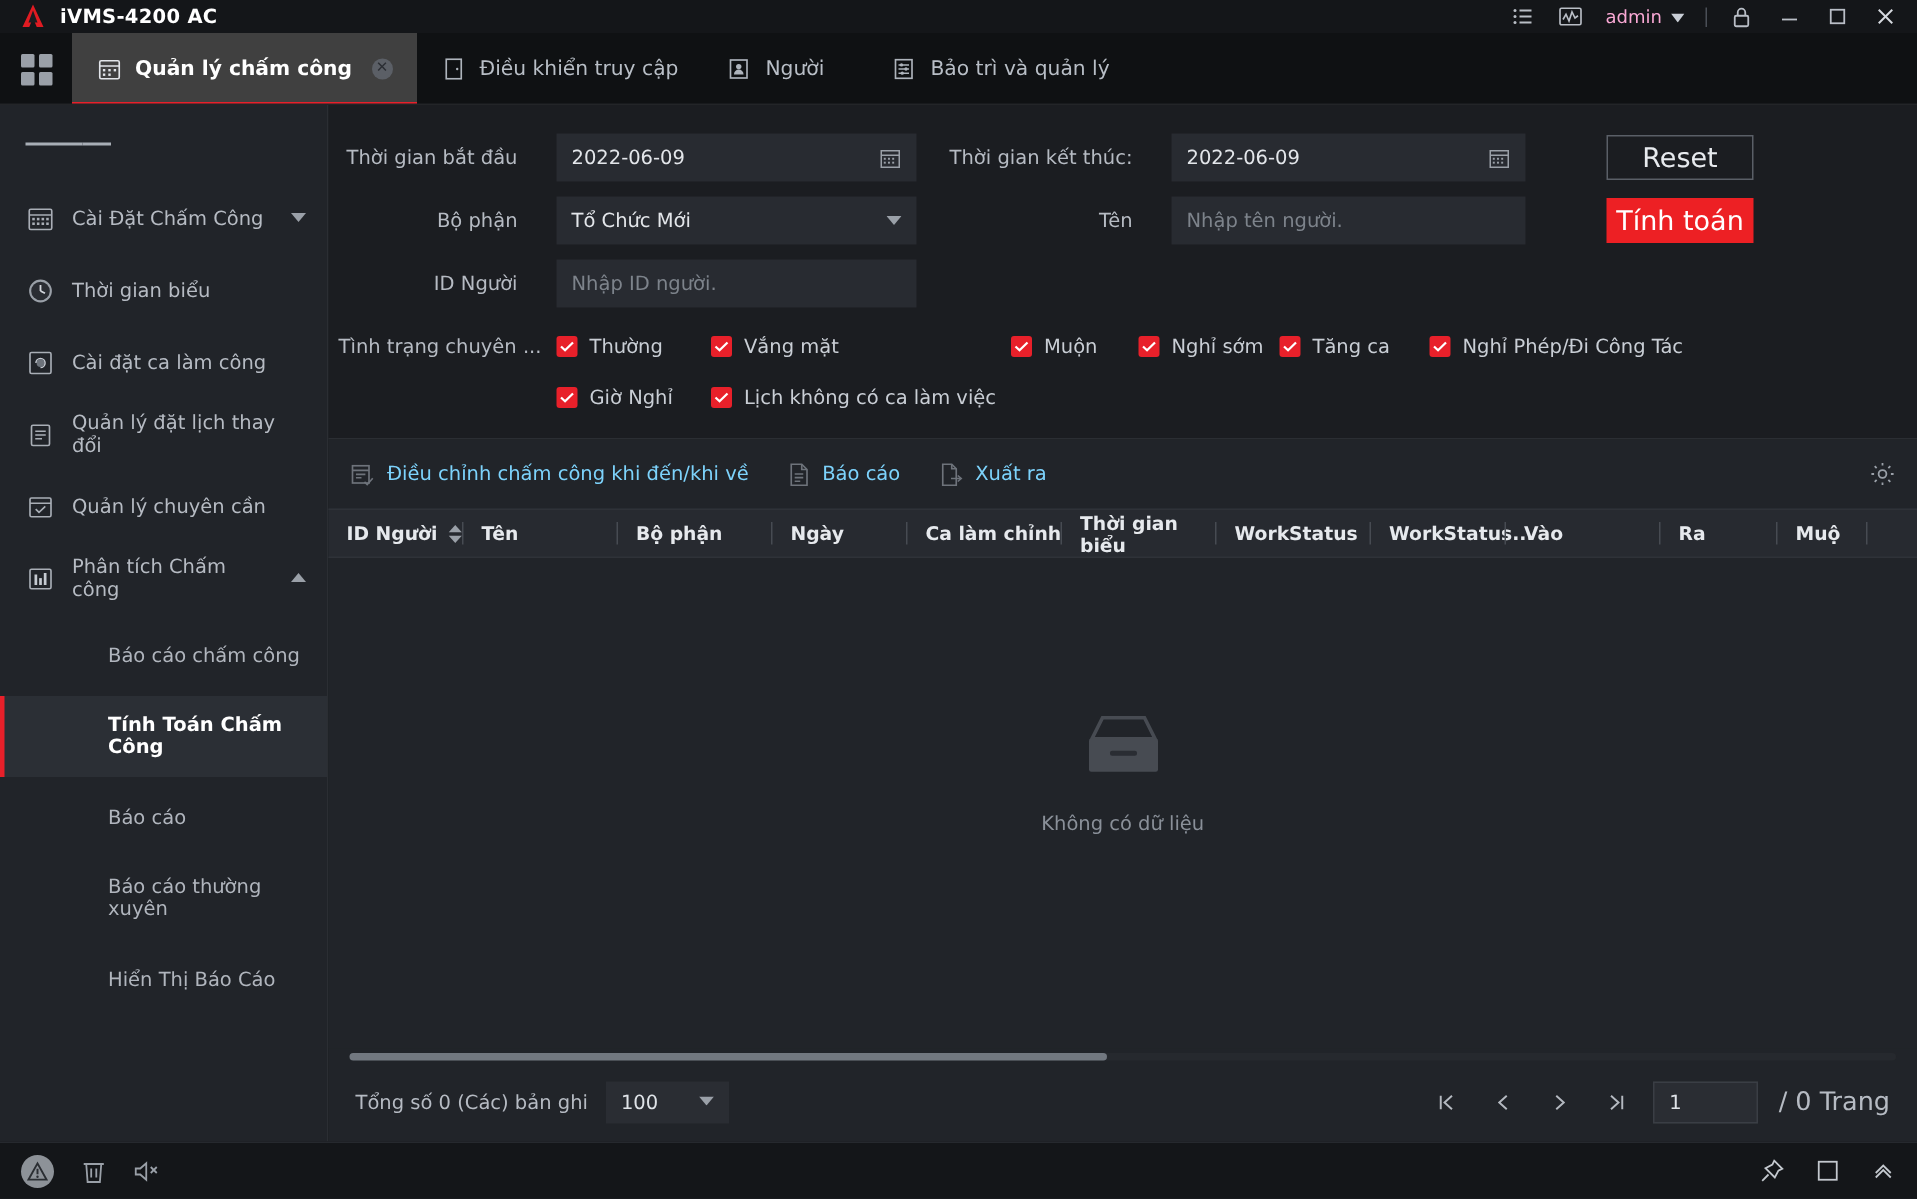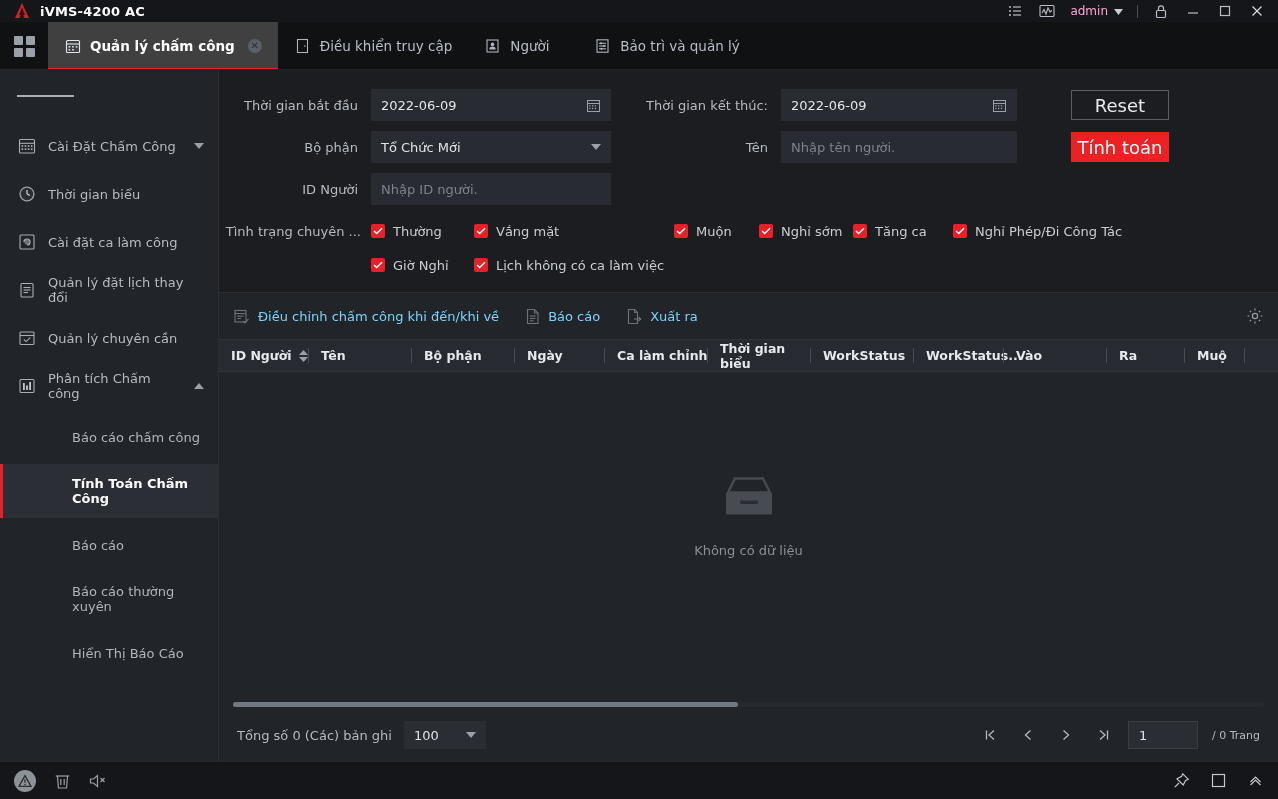--- a/index.html
+++ b/index.html
@@ -76,21 +76,21 @@
   .nav-sub.active:before {
     content:''; position: absolute; left: 0; top: 0; bottom: 0; width: 3px; background: #e8202a;
   }
 
   
   .content { flex: 1 1 auto; display: flex; flex-direction: column; min-width: 0; background: #1b1d21; }
 
   
   .filters { padding: 14px 0 10px 0; position: relative; flex: 0 0 auto; }
   .frow { display: flex; align-items: center; height: 42px; }
-  .flabel { font-size: 13px; color: #b6bbc3; text-align: right; padding-right: 13px; }
+  .flabel { font-size: 13px; color: #b6bbc3; text-align: right; padding-right: 26px; }
   .field {
     height: 32px; background: #282b31; display: flex; align-items: center;
     padding: 0 10px; font-size: 13px; color: #e3e6ea; position: relative;
   }
   .field .ph { color: #7d838b; }
   .field .fic { margin-left: auto; color: #9aa0a8; display:flex; align-items:center; }
   .btn {
     width: 98px; height: 30px; display: flex; align-items: center; justify-content: center;
     font-size: 18px; font-weight: normal; cursor: pointer;
   }
@@ -140,21 +140,21 @@
     margin-left: 12px; width: 82px; height: 28px; background: #2a2d33; display: flex;
     align-items: center; padding: 0 10px; font-size: 13px; color: #dfe3e8; cursor: pointer;
   }
   .pg-select .car { margin-left: auto; color: #9aa0a8; font-size: 9px; }
   .pg-right { margin-left: auto; display: flex; align-items: center; gap: 10px; }
   .pg-arrow { width: 28px; height: 28px; display:flex; align-items:center; justify-content:center; color:#b4b9c0; cursor: pointer; font-size: 14px;}
   .pg-input {
     width: 70px; height: 28px; background: #2a2d33; border: 1px solid #3a3e45; display: flex;
     align-items: center; padding: 0 10px; font-size: 13px; color: #dfe3e8;
   }
-  .pg-pages { font-size: 11px; color: #b6bbc3; margin-left: 4px; }
+  .pg-pages { font-size: 17px; color: #b6bbc3; margin-left: 4px; }
 
   
   .statusbar {
     height: 38px; flex: 0 0 38px; background: #141619; display: flex; align-items: center;
     padding: 0 14px; border-top: 1px solid #26292e;
   }
   .sb-left { display: flex; align-items: center; gap: 18px; }
   .sb-alert {
     width: 22px; height: 22px; border-radius: 50%; background: #8d9298; color: #2b2e33;
     display:flex; align-items:center; justify-content:center; font-size: 13px; font-weight: bold; cursor: pointer;

